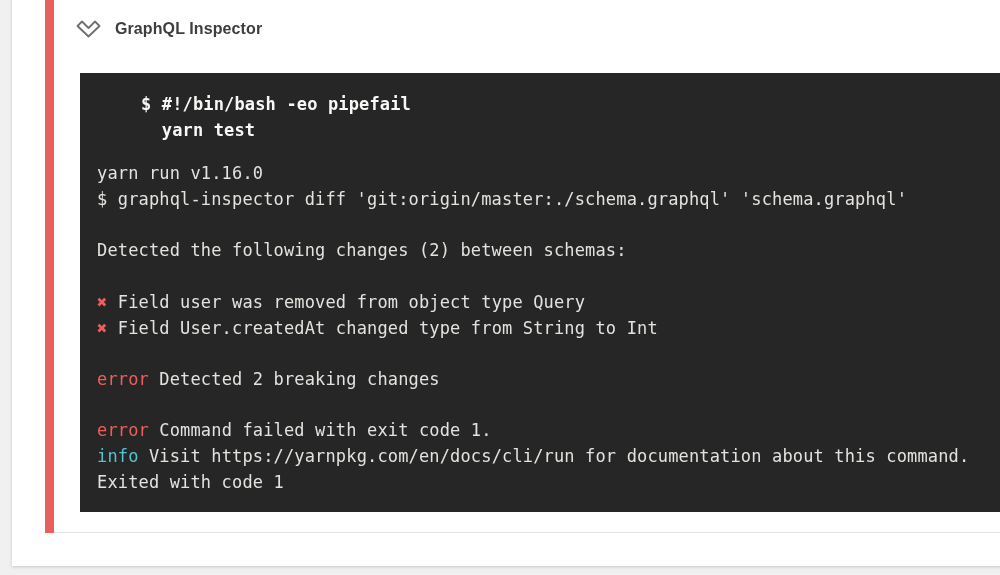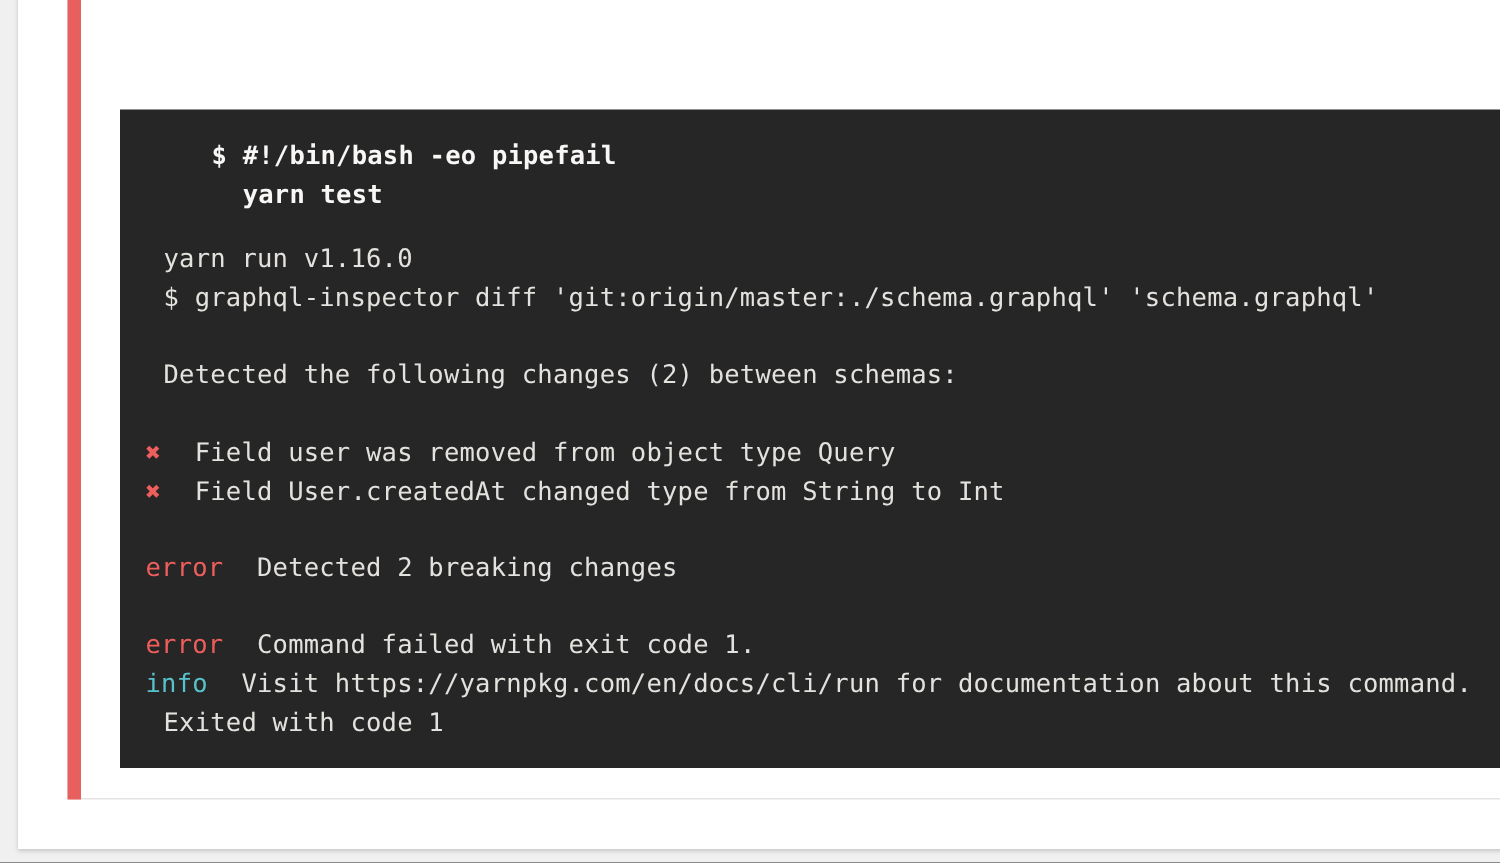--- a/index.html
+++ b/index.html
@@ -67,28 +67,34 @@
     padding:18px 16px 17px 17px;
     font-family:"DejaVu Sans Mono", monospace;
     font-size:17px;
     line-height:26px;
     letter-spacing:0.15px;
     white-space:pre;
     overflow:hidden;
     color:var(--terminal-text);
   }
   .t-line{ height:26px; }
-  .seg-plain{ color:var(--terminal-text);margin-left:12px; }
+  .seg-plain{ color:var(--terminal-text); }
   .seg-bold{ color:var(--terminal-bold); font-weight:bold;margin-left:44px; }
   .seg-red{ color:var(--error-red); }
   .seg-cyan{ color:var(--info-cyan); }
 </style>
 </head>
 <body>
 
 <div class="outer-card">
   <div class="step-card">
     <div class="failure-stripe"></div>
 
+    <div class="step-header">
+      <svg class="chevron-icon" width="27" height="22" viewBox="0 0 27 22">
+        <polygon points="2.5,8 13.5,18.5 24.5,8 20,3.5 13.5,10 7,3.5" fill="none" stroke="var(--icon-stroke)" stroke-width="1.8" stroke-linejoin="round" stroke-linecap="round"></polygon>
+      </svg>
+      <span class="step-title">GraphQL Inspector</span>
+    </div>
 
     <div class="terminal"><div class="t-line"><span class="seg-bold">$ #!/bin/bash -eo pipefail</span></div><div class="t-line"><span class="seg-bold">  yarn test</span></div><div class="t-gap" style="height: 17px;"></div><div class="t-line"><span class="seg-plain">yarn run v1.16.0</span></div><div class="t-line"><span class="seg-plain">$ graphql-inspector diff 'git:origin/master:./schema.graphql' 'schema.graphql'</span></div><div class="t-gap" style="height: 25px;"></div><div class="t-line"><span class="seg-plain">Detected the following changes (2) between schemas:</span></div><div class="t-gap" style="height: 26px;"></div><div class="t-line"><span class="seg-red">✖</span><span class="seg-plain"> Field user was removed from object type Query</span></div><div class="t-line"><span class="seg-red">✖</span><span class="seg-plain"> Field User.createdAt changed type from String to Int</span></div><div class="t-gap" style="height: 25px;"></div><div class="t-line"><span class="seg-red">error</span><span class="seg-plain"> Detected 2 breaking changes</span></div><div class="t-gap" style="height: 25px;"></div><div class="t-line"><span class="seg-red">error</span><span class="seg-plain"> Command failed with exit code 1.</span></div><div class="t-line"><span class="seg-cyan">info</span><span class="seg-plain"> Visit https://yarnpkg.com/en/docs/cli/run for documentation about this command.</span></div><div class="t-line"><span class="seg-plain">Exited with code 1</span></div></div>
   </div>
 </div>
 
 </body></html>

